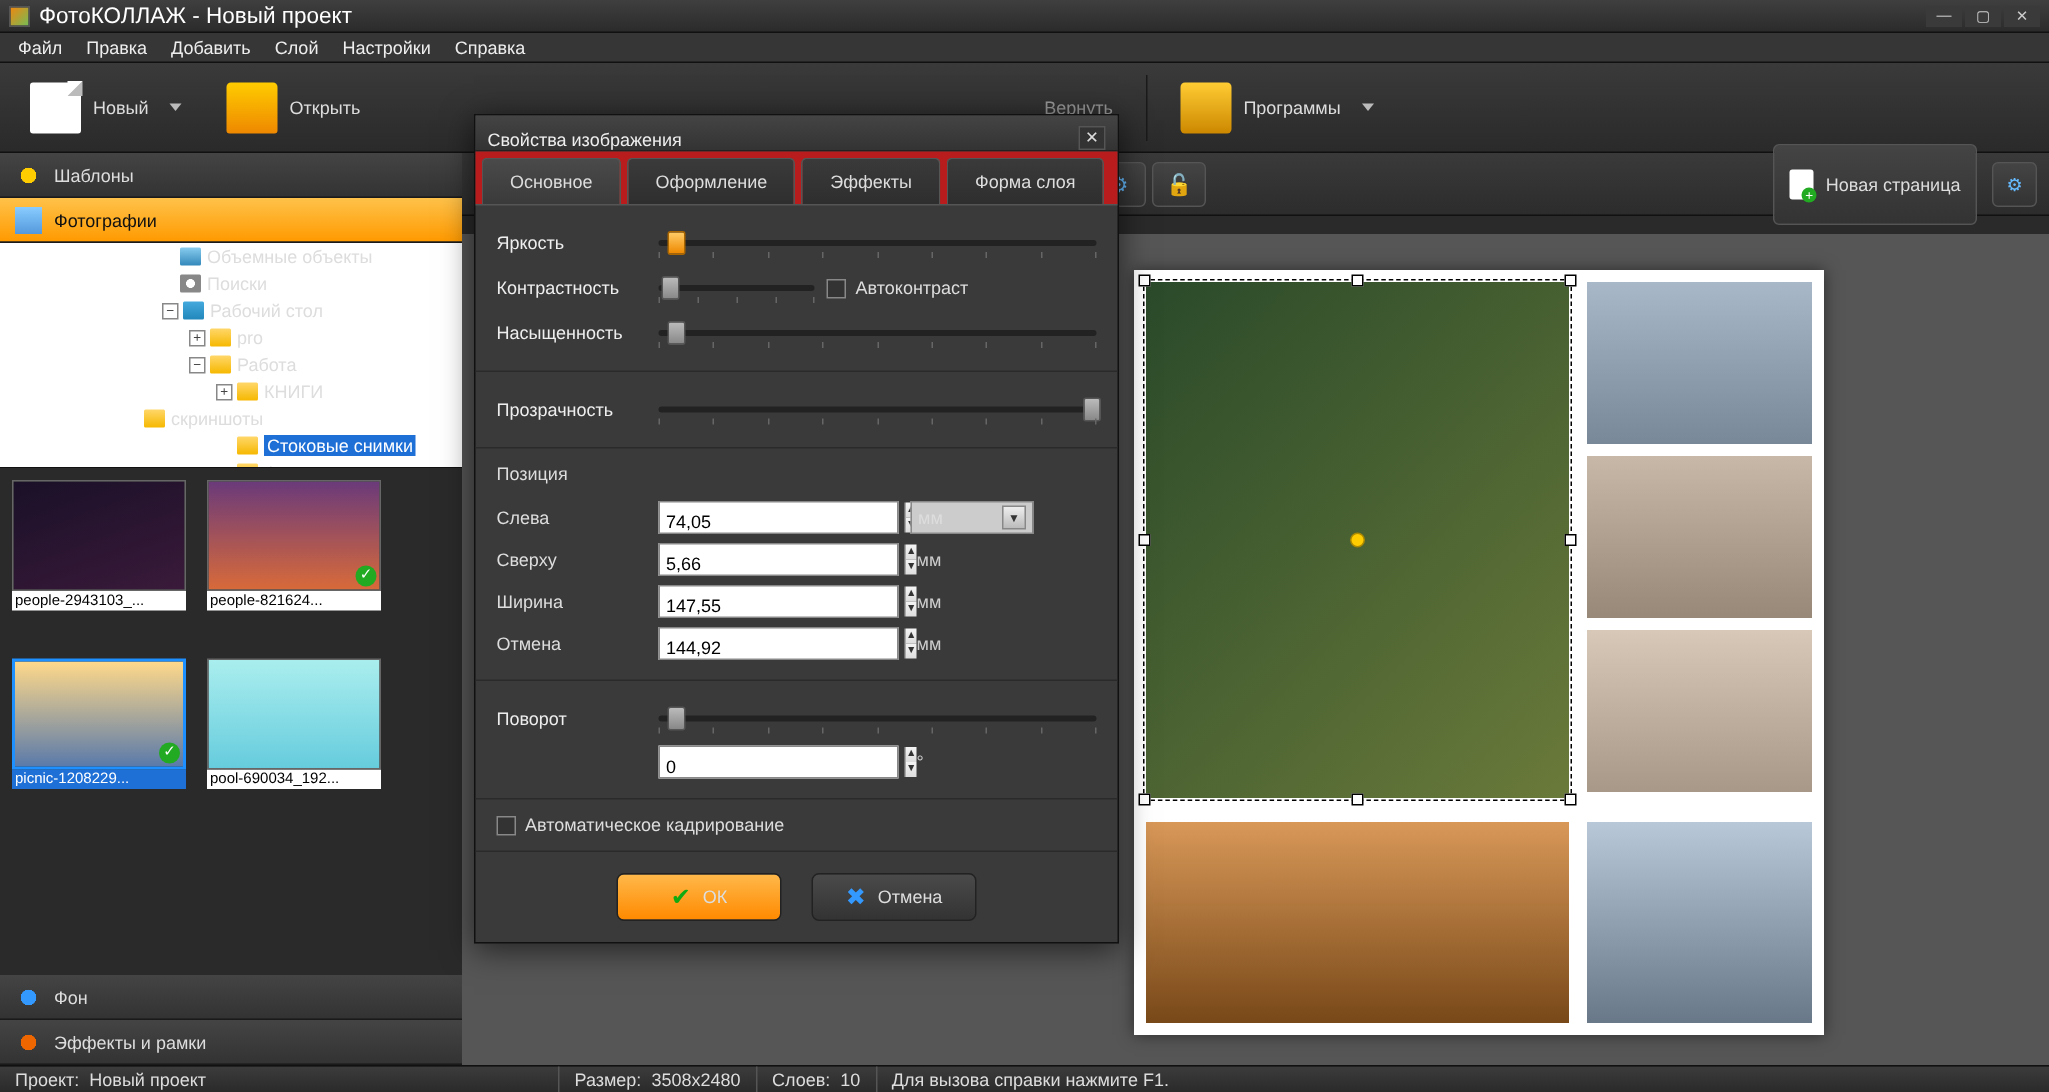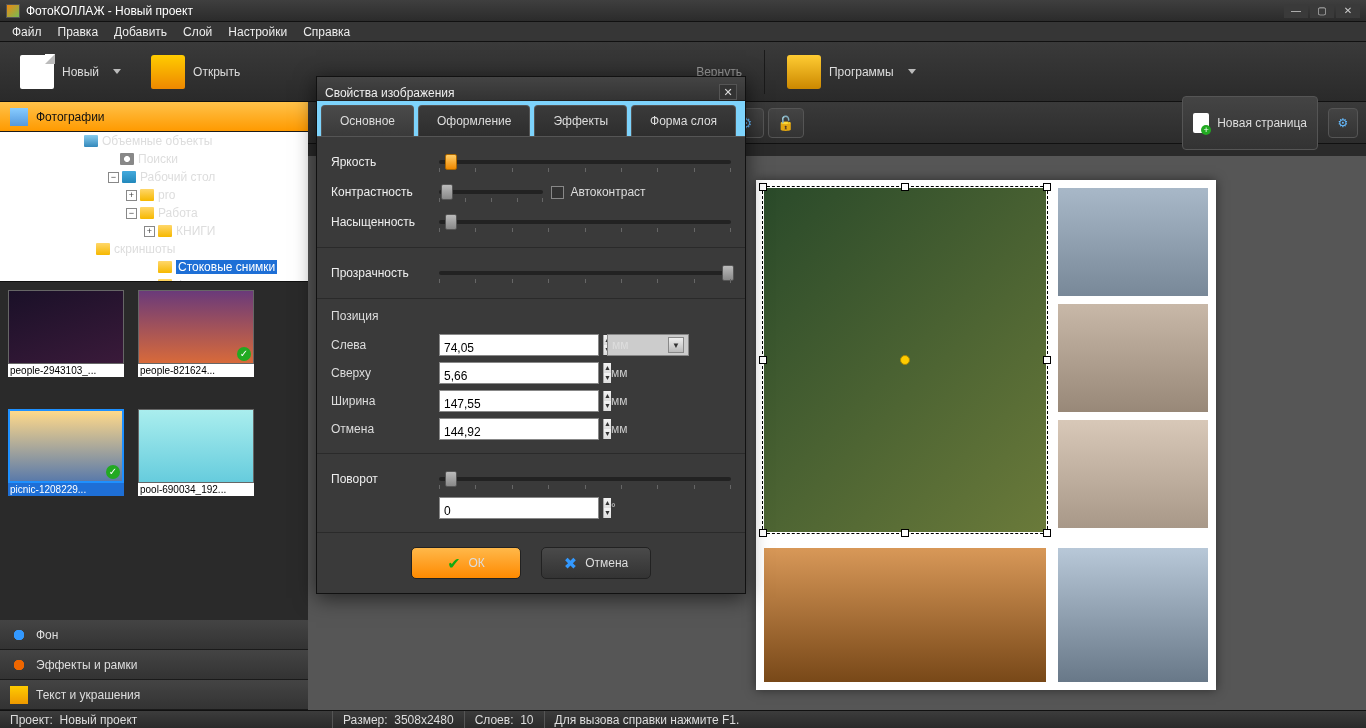--- a/index.html
+++ b/index.html
@@ -1,20 +1,20 @@
 <!DOCTYPE html>
 <html><head>
 <meta charset="utf-8">
 <style>
 *{margin:0;padding:0;box-sizing:border-box;font-family:Tahoma,Arial,sans-serif;font-size:12px;color:#ddd;-webkit-user-select:none;user-select:none}
 body{background:#2a2a2a;width:1366px;height:728px;overflow:hidden;position:relative}
 
 .titlebar{height:22px;background:linear-gradient(#3f3f3f,#2b2b2b);display:flex;align-items:center;padding:0 6px;border-bottom:1px solid #111}
 .titlebar .appicon{width:14px;height:14px;margin-right:6px;background:linear-gradient(135deg,#e81,#7b5);border:1px solid #555}
-.titlebar .title{flex:1;font-size:12px;color:#fff}
+.titlebar .title{flex:1;font-size:15px;color:#fff}
 .winbtns{display:flex;gap:2px}
 .winbtn{width:24px;height:14px;background:#3a3a3a;display:flex;align-items:center;justify-content:center;color:#ccc;font-size:10px}
 .winbtn.close{background:#3a3a3a}
 
 .menubar{height:20px;background:#363636;display:flex;align-items:center;padding:0 4px;border-bottom:1px solid #111}
 .menubar .menu-item{padding:2px 8px;color:#eee}
 
 .bigbar{height:60px;background:linear-gradient(#3a3a3a,#2a2a2a);border-bottom:1px solid #111;display:flex;align-items:center;padding:0 8px;gap:6px}
 .bigbtn{display:flex;align-items:center;gap:8px;padding:6px 12px;border-radius:4px}
 .bigbtn .bicon{width:34px;height:34px;position:relative}
@@ -69,21 +69,21 @@
 .page .bot1{left:8px;width:282px;background:linear-gradient(#d89858,#784818)}
 .page .bot2{right:8px;width:150px;background:linear-gradient(#b8c8d8,#687888)}
 .selbox{position:absolute;border:1px dashed #000}
 .selhandle{position:absolute;width:8px;height:8px;background:#fff;border:1px solid #000}
 .selrot{position:absolute;width:10px;height:10px;border-radius:50%;background:#fc0;border:1px solid #a80}
 
 .dialog{position:absolute;left:316px;top:76px;width:430px;background:#3a3a3a;border:1px solid #111;box-shadow:0 4px 20px rgba(0,0,0,.6)}
 .dlg-title{height:24px;background:linear-gradient(#444,#333);display:flex;align-items:flex-end;padding:0 8px;border-bottom:1px solid #222}
 .dlg-title span{flex:1;color:#eee}
 .dlg-close{width:18px;height:16px;background:#333;border:1px solid #555;text-align:center;line-height:14px;font-size:11px}
-.dlg-tabs{display:flex;background:#7dd3fc;padding-top:4px}
+.dlg-tabs{display:flex;background:#b91c1c;padding-top:4px}
 .dlg-tab{padding:8px 18px;border:1px solid #555;border-bottom:none;background:linear-gradient(#3a3a3a,#2e2e2e);margin-left:4px;border-radius:4px 4px 0 0}
 .dlg-tab.active{background:linear-gradient(#4a4a4a,#3a3a3a)}
 .dlg-body{border-top:1px solid #555}
 .dlg-sec{padding:10px 14px;border-bottom:1px solid #2a2a2a}
 .srow{display:flex;align-items:center;height:30px;gap:8px}
 .srow .slabel{width:100px;color:#eee}
 .slider{flex:1;height:4px;background:#222;border-radius:2px;position:relative}
 .slider .knob{position:absolute;top:-6px;width:12px;height:16px;background:linear-gradient(#fc6,#e80);border-radius:2px;border:1px solid #a60}
 .slider .knob.gray{background:linear-gradient(#bbb,#888);border-color:#555}
 .slider .ticks{position:absolute;left:0;right:0;top:8px;display:flex;justify-content:space-between}
@@ -170,27 +170,31 @@
   <div class="t2btn ic-blue">⚙</div>
   <div class="t2btn">🔓</div>
   <div class="newpage">
     <div class="pgicon"></div>
     <span>Новая страница</span>
   </div>
   <div class="gearbtn">⚙</div>
 </div>
 
 <div class="leftpane">
+  <div class="catbtn">
+    <div class="cicon star"></div>
+    <span>Шаблоны</span>
+  </div>
   <div class="catbtn active">
     <div class="cicon photo"></div>
     <span>Фотографии</span>
   </div>
 
   <div class="tree-wrap">
-    <div class="tree-row" style="padding-left:84px">
+    <div class="tree-row" style="padding-left:120px">
         <div class="dicon"></div>
         <span class="lbl">Объемные объекты</span>
       </div>
     <div class="tree-row" style="padding-left:120px">
         <div class="dicon" style="background:radial-gradient(circle,#fff 30%,#888 34%)"></div>
         <span class="lbl">Поиски</span>
       </div>
     <div class="tree-row" style="padding-left:108px">
         <div class="expand">−</div>
         <div class="dicon" style="background:linear-gradient(#4ad,#28b)"></div>
@@ -249,24 +253,20 @@
   </div>
 
   <div class="bottom-cats">
     <div class="catbtn">
       <div class="cicon bg"></div>
       <span>Фон</span>
     </div>
     <div class="catbtn">
       <div class="cicon fx"></div>
       <span>Эффекты и рамки</span>
-    </div>
-    <div class="catbtn">
-      <div class="cicon txt"></div>
-      <span>Текст и украшения</span>
     </div>
   </div>
 </div>
 
 <div class="canvas">
   <div class="page">
     <div class="main"></div>
     <div class="side side1"></div>
     <div class="side side2"></div>
     <div class="side side3"></div>
@@ -443,31 +443,37 @@
         <div class="spin">
             <input value="0" style="">
             <div class="arrows">
               <div>▲</div>
               <div>▼</div>
             </div>
           </div>
         <span class="unit">°</span>
       </div>
     </div>
+    <div class="dlg-sec">
+      <div class="chk-ac">
+          <div class="cbox"></div>
+          <span>Автоматическое кадрирование</span>
+        </div>
+    </div>
     <div class="dlg-btns">
       <div class="dbtn ok">
           <span class="bic" style="color:#1a1">✔</span>
           <span>ОК</span>
         </div>
       <div class="dbtn cancel">
           <span class="bic" style="color:#39f">✖</span>
           <span>Отмена</span>
         </div>
     </div>
   </div>
 </div>
 
 <div class="status">
-  <div class="cell" style="width:333px"><span>Проект:</span>&nbsp;&nbsp;<span>Новый проект</span></div>
+  <div class="cell" style="width:373px"><span>Проект:</span>&nbsp;&nbsp;<span>Новый проект</span></div>
   <div class="cell"><span>Размер:</span>&nbsp;&nbsp;<span>3508x2480</span></div>
   <div class="cell"><span>Слоев:</span>&nbsp;&nbsp;<span>10</span></div>
   <div class="cell" style="flex:1;border-right:none">Для вызова справки нажмите F1.</div>
 </div>
 
 </body></html>

